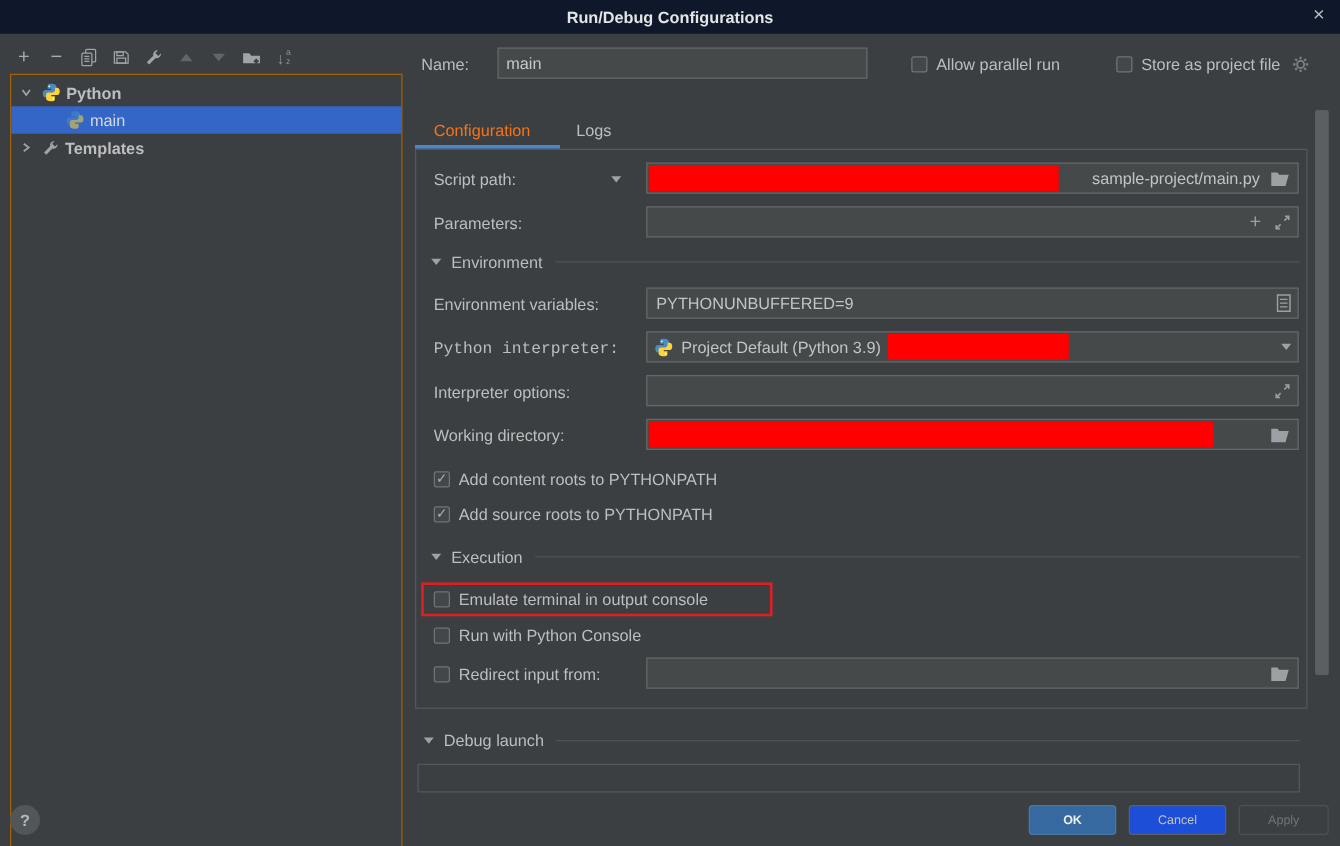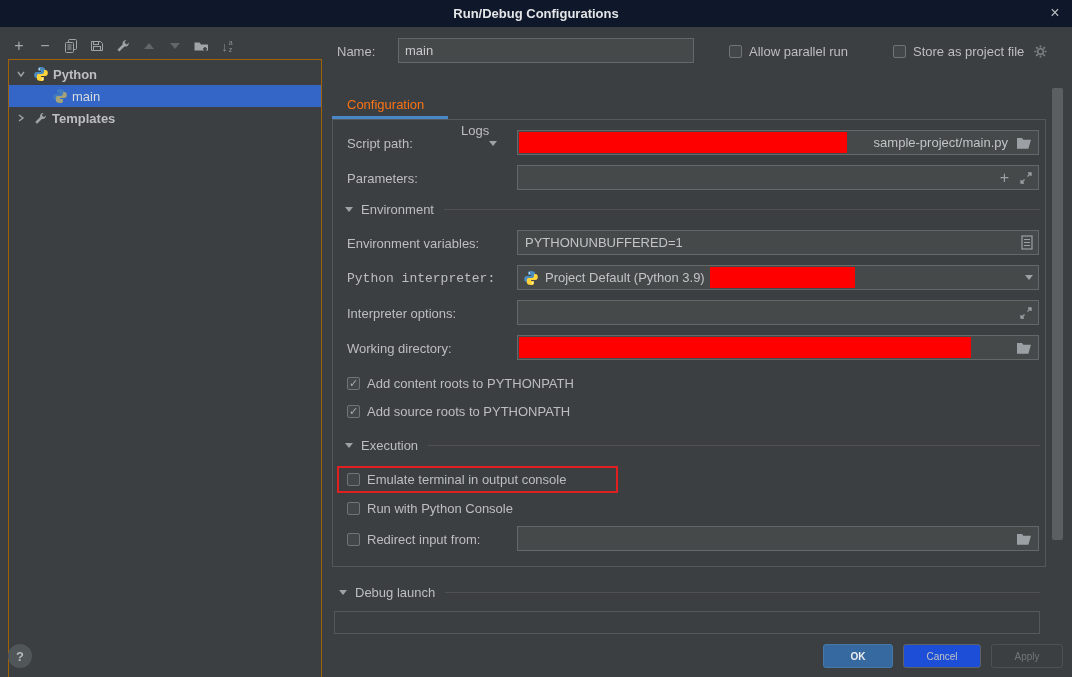--- a/index.html
+++ b/index.html
@@ -172,21 +172,21 @@
   <div class="abs cbrow" style="left:893px;top:42px;">
     <span class="cb"></span>
     <span>Store as project file</span>
     <svg width="15" height="15" viewBox="0 0 16 16" style="margin-left:2px;">
       <path d="M8 1.5v2.2M8 12.3v2.2M1.5 8h2.2M12.3 8h2.2M3.4 3.4l1.6 1.6M11 11l1.6 1.6M12.6 3.4 11 5M5 11l-1.6 1.6" stroke="#7c8082" stroke-width="1.8" fill="none"></path>
       <circle cx="8" cy="8" r="3" fill="none" stroke="#7c8082" stroke-width="1.6"></circle>
     </svg>
   </div>
 
   <span class="abs tab active" style="left:347px;top:97px;">Configuration</span>
-  <span class="abs tab" style="left:461px;top:97px;margin-top:26px;">Logs</span>
+  <span class="abs tab" style="left:461px;top:97px;">Logs</span>
   <div class="abs tab-underline"></div>
 
   <div class="abs panel"></div>
 
   <span class="abs lbl" style="left:347px;top:136px;">Script path:</span>
   <span class="abs tri-cb" style="left:489px;top:141px;"></span>
   <div class="abs fld" style="left:517px;top:130px;width:522px;height:25px;">
     <span class="redact" style="width:328px;margin-left:-4px;"></span>
     <span class="fld-text" style="margin-left:auto;padding-right:8px;">sample-project/main.py</span>
     <svg width="17" height="14" viewBox="0 0 17 14">
@@ -204,21 +204,21 @@
   </div>
 
   <div class="abs sec-hdr" style="left:345px;top:201px;width:695px;">
     <span class="tri-sec"></span>
     <span class="sec-name">Environment</span>
     <span class="sec-line"></span>
   </div>
 
   <span class="abs lbl" style="left:347px;top:236px;">Environment variables:</span>
   <div class="abs fld" style="left:517px;top:230px;width:522px;height:25px;">
-    <span class="fld-text" style="padding-left:2px;">PYTHONUNBUFFERED=1</span>
+    <span class="fld-text" style="padding-left:2px;">PYTHONUNBUFFERED=9</span>
     <span class="spacer"></span>
     <svg width="12" height="15" viewBox="0 0 12 15">
       <rect x="1" y="1" width="10" height="13" fill="none" stroke="#9aa0a3" stroke-width="1.2"></rect>
       <path d="M3 4.5h6M3 7.5h6M3 10.5h6" stroke="#9aa0a3" stroke-width="1.1"></path>
     </svg>
   </div>
 
   <span class="abs lbl" style="left:347px;top:271px;font-family:Liberation Mono, monospace;">Python interpreter:</span>
   <div class="abs fld" style="left:517px;top:265px;width:522px;height:25px;">
     <svg style="margin-right:6px;" width="16" height="16" viewBox="0 0 16 16">

